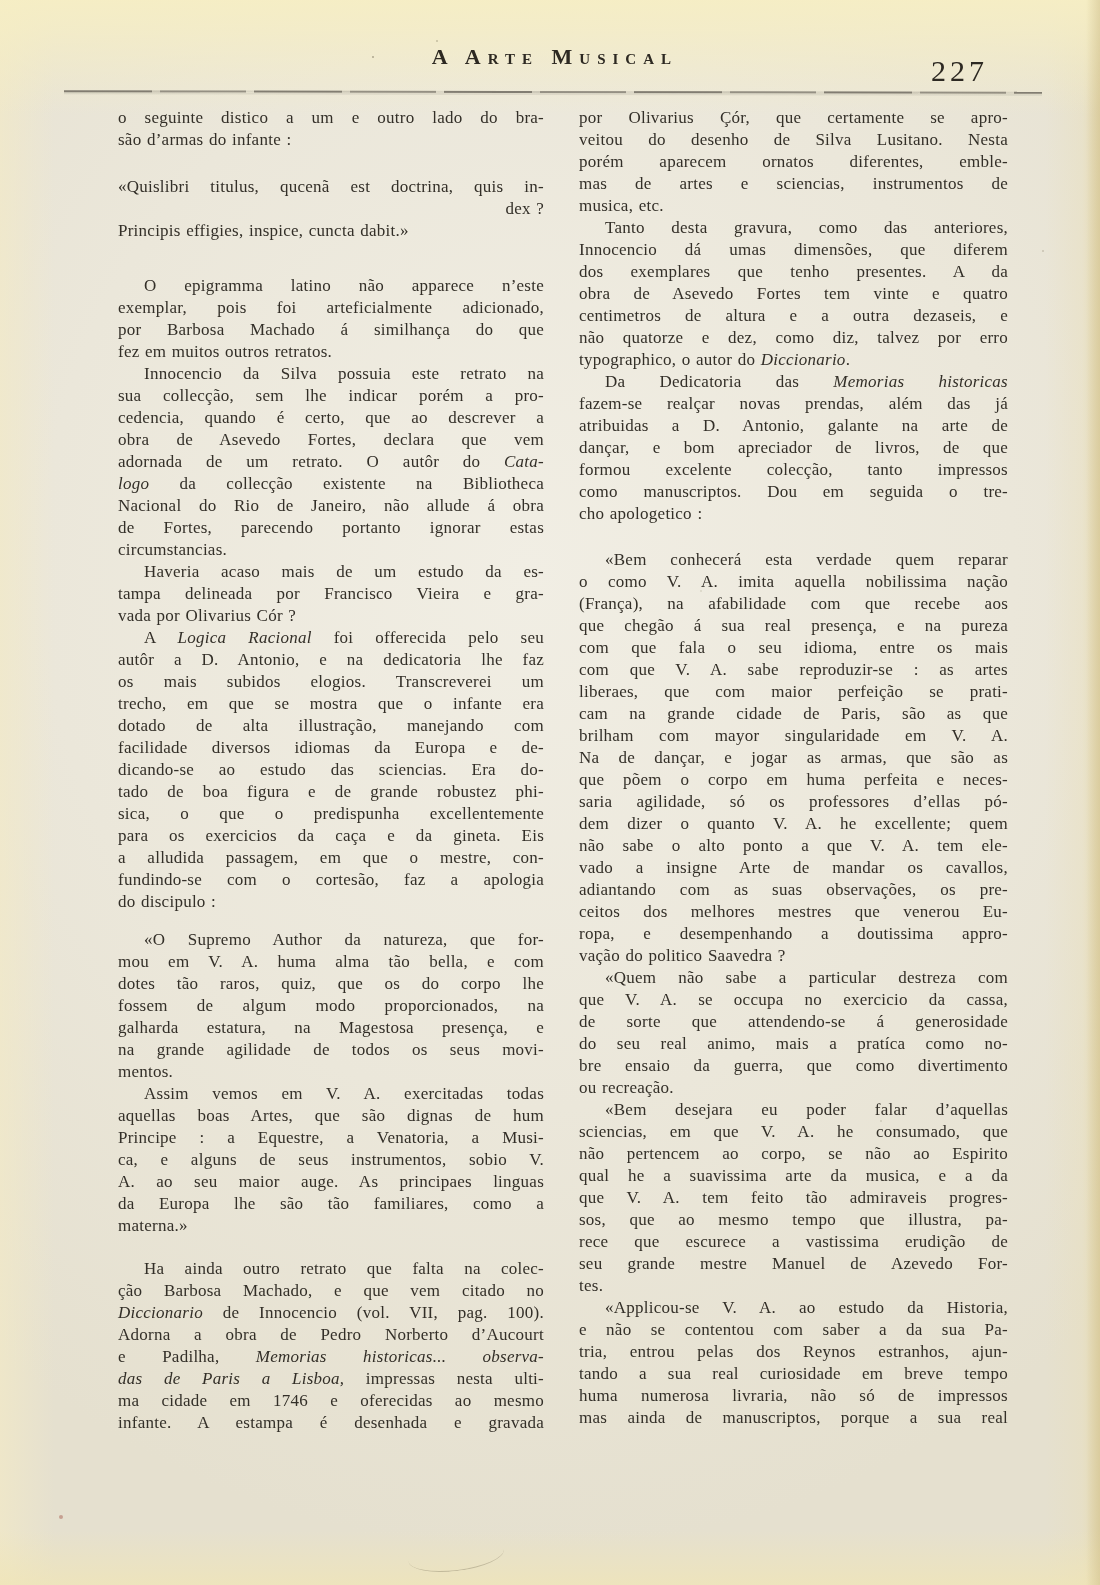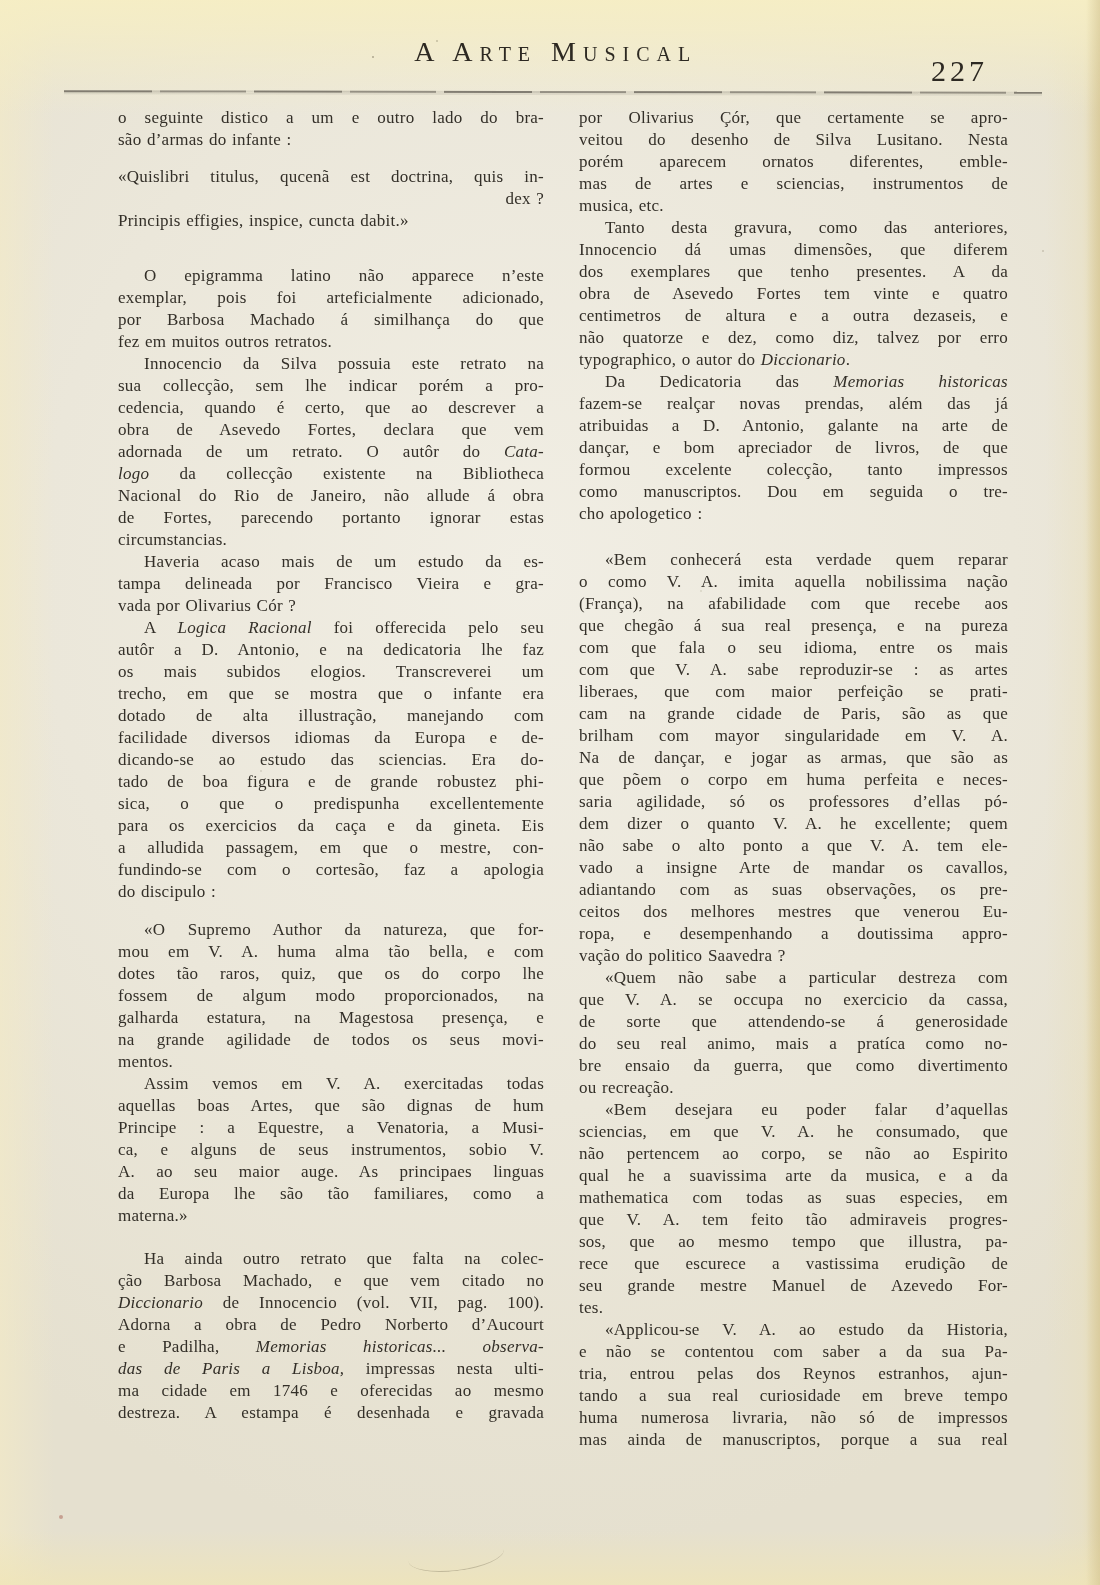--- a/index.html
+++ b/index.html
@@ -20,23 +20,23 @@
       linear-gradient(180deg, rgba(246,238,196,.95) 0px, rgba(246,238,196,.75) 30px, rgba(246,238,196,0) 115px),
       linear-gradient(0deg, rgba(240,229,182,.75) 0px, rgba(240,229,182,0) 55px),
       linear-gradient(90deg, rgba(243,234,198,.65) 0px, rgba(243,234,198,0) 55px),
       linear-gradient(270deg, rgba(230,217,172,.85) 0px, rgba(233,222,182,.35) 18px, rgba(233,222,182,0) 55px),
       radial-gradient(ellipse 880px 980px at 48% 36%, #f1eee4 0%, var(--paper) 55%, #e5e0cf 100%);
     color:var(--ink);
   }
   
   .header{position:absolute;left:0;top:0;width:100%;height:100px;}
   .running-title{
-    position:absolute;left:50%;top:36px;transform:translateX(-48%);
+    position:absolute;left:50%;top:44px;transform:translateX(-48%);
     font-variant-caps:small-caps;
-    font-size:28px;font-weight:400;letter-spacing:7px;
+    font-size:22px;font-weight:700;letter-spacing:7px;
     color:#2d2922;white-space:nowrap;
   }
   .page-number{
     position:absolute;right:112px;top:54px;
     font-size:30px;letter-spacing:4px;color:#2d2922;
   }
   .rule{
     position:absolute;left:64px;right:58px;top:91px;height:2px;
     background:repeating-linear-gradient(90deg,
       rgba(111,106,96,.85) 0px, rgba(111,106,96,.85) 88px,
@@ -92,21 +92,21 @@
     <div class="page-number">227</div>
   </div>
   <div class="rule"></div>
 
   <div class="columns">
     <div class="col col-left" id="col-left">
         <div class="block">
           <div class="line fill">o seguinte distico a um e outro lado do bra-</div>
           <div class="line">são d’armas do infante :</div>
         </div>
-        <div class="block" style="margin-top: 15px;">
+        <div class="block" style="margin-top: 25px;">
           <div class="line fill">«Quislibri titulus, qucenã est doctrina, quis in-</div>
           <div class="line right">dex ?</div>
           <div class="line">Principis effigies, inspice, cuncta dabit.»</div>
         </div>
         <div class="block" style="margin-top: 33px;">
           <div class="line fill indent">O epigramma latino não apparece n’este</div>
           <div class="line fill">exemplar, pois foi arteficialmente adicionado,</div>
           <div class="line fill">por Barbosa Machado á similhança do que</div>
           <div class="line">fez em muitos outros retratos.</div>
         </div>
@@ -160,21 +160,21 @@
           <div class="line">materna.»</div>
         </div>
         <div class="block" style="margin-top: 21px;">
           <div class="line fill indent">Ha ainda outro retrato que falta na colec-</div>
           <div class="line fill">ção Barbosa Machado, e que vem citado no</div>
           <div class="line fill"><i>Diccionario</i> de Innocencio (vol. VII, pag. 100).</div>
           <div class="line fill">Adorna a obra de Pedro Norberto d’Aucourt</div>
           <div class="line fill">e Padilha, <i>Memorias historicas... observa-</i></div>
           <div class="line fill"><i>das de Paris a Lisboa,</i> impressas nesta ulti-</div>
           <div class="line fill">ma cidade em 1746 e oferecidas ao mesmo</div>
-          <div class="line fill">destreza. A estampa é desenhada e gravada</div>
+          <div class="line fill">infante. A estampa é desenhada e gravada</div>
         </div>
       </div>
     <div class="col col-right" id="col-right">
         <div class="block">
           <div class="line fill">por Olivarius Çór, que certamente se apro-</div>
           <div class="line fill">veitou do desenho de Silva Lusitano. Nesta</div>
           <div class="line fill">porém aparecem ornatos diferentes, emble-</div>
           <div class="line fill">mas de artes e sciencias, instrumentos de</div>
           <div class="line">musica, etc.</div>
         </div>
@@ -223,21 +223,20 @@
           <div class="line fill">de sorte que attendendo-se á generosidade</div>
           <div class="line fill">do seu real animo, mais a pratíca como no-</div>
           <div class="line fill">bre ensaio da guerra, que como divertimento</div>
           <div class="line">ou recreação.</div>
         </div>
         <div class="block">
           <div class="line fill indent">«Bem desejara eu poder falar d’aquellas</div>
           <div class="line fill">sciencias, em que V. A. he consumado, que</div>
           <div class="line fill">não pertencem ao corpo, se não ao Espirito</div>
           <div class="line fill">qual he a suavissima arte da musica, e a da</div>
-          <div class="line fill">mathematica com todas as suas especies, em</div>
           <div class="line fill">que V. A. tem feito tão admiraveis progres-</div>
           <div class="line fill">sos, que ao mesmo tempo que illustra, pa-</div>
           <div class="line fill">rece que escurece a vastissima erudição de</div>
           <div class="line fill">seu grande mestre Manuel de Azevedo For-</div>
           <div class="line">tes.</div>
         </div>
         <div class="block">
           <div class="line fill indent">«Applicou-se V. A. ao estudo da Historia,</div>
           <div class="line fill">e não se contentou com saber a da sua Pa-</div>
           <div class="line fill">tria, entrou pelas dos Reynos estranhos, ajun-</div>

